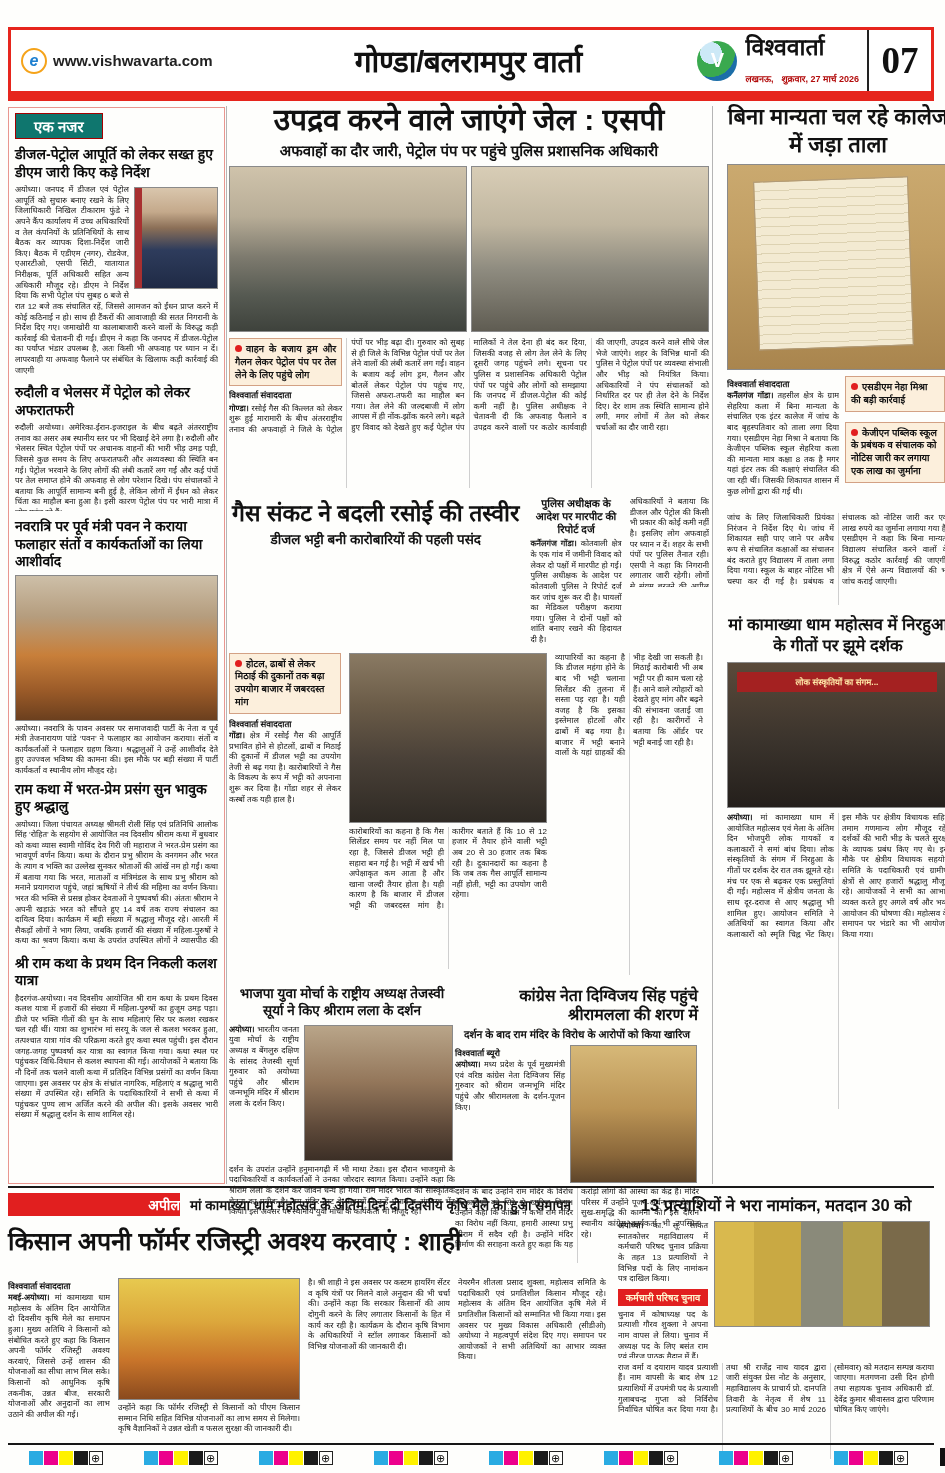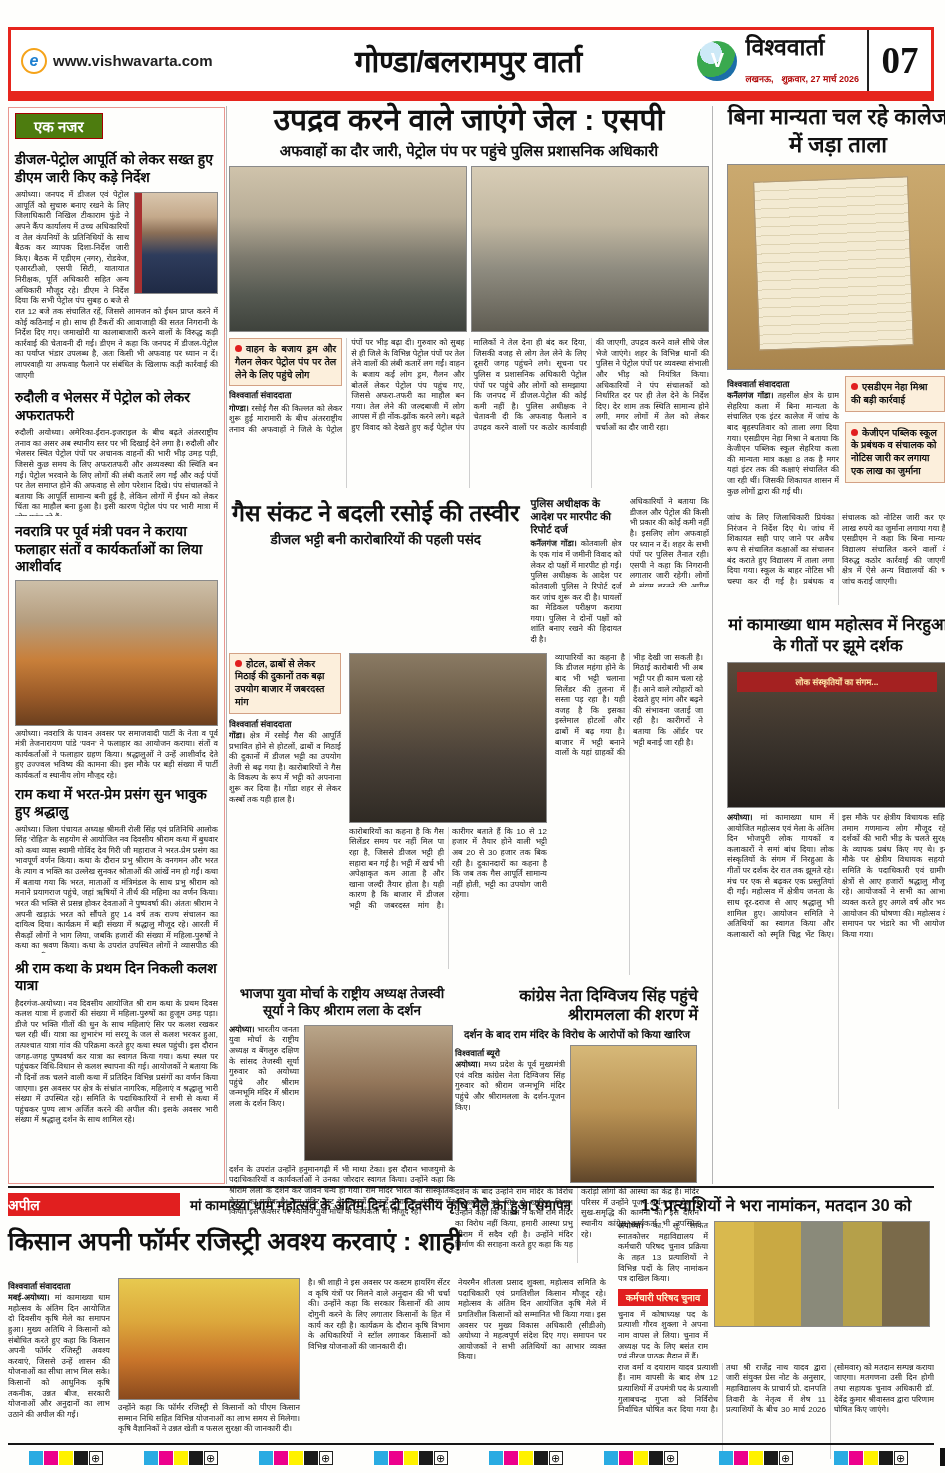--- a/index.html
+++ b/index.html
@@ -18,42 +18,42 @@
   .redbar{position:absolute;left:8px;top:94px;width:926px;height:7px;background:#e6251c}
   
   .body{font-size:8px;line-height:1.33;text-align:justify;color:#161616;margin:0}
   .byline{font-weight:800;font-size:8.5px;margin:2px 0;color:#101010}
   .dl{font-weight:800}
   .bullet-box{background:#fcefdc;border:1px solid #d3a184;padding:4px 5px;font-weight:700;font-size:9.5px;line-height:1.35;margin-bottom:4px;break-inside:avoid}
   .dot{display:inline-block;width:7px;height:7px;border-radius:50%;background:#e11f1f;margin-right:4px}
   .photo{border:1px solid #8a8a8a;box-sizing:border-box;position:relative}
   
   .leftcol{position:absolute;left:8px;top:107px;width:217px;height:1077px;border:1px solid #e9968f;padding:5px 6px;overflow:hidden;box-sizing:border-box}
-  .badge{display:inline-block;background:#4d7c0f;color:#fff;font-weight:800;font-size:15px;padding:2px 18px;margin-bottom:5px;border:1px solid #a50000}
+  .badge{display:inline-block;background:#0f766e;color:#fff;font-weight:800;font-size:15px;padding:2px 18px;border:1px solid #a50000}
   .lh{font-size:14px;font-weight:800;line-height:1.25;margin:7px 0 4px;color:#0c0c0c}
   .dm-photo{float:right;width:84px;height:102px;margin:2px 0 3px 5px;background:linear-gradient(90deg,#a83030 0 9%,transparent 9%),linear-gradient(180deg,#d9c6ad 0%,#c4a98b 24%,#8b6f57 40%,#2e3c5c 62%,#1f2a45 100%)}
   .lc-photo{width:100%;height:146px;margin:3px 0;background:linear-gradient(180deg,#cdbfa8 0%,#b59d7e 28%,#c87f3a 55%,#9a5a28 80%,#6b3f1e 100%)}
   .dm-wrap{overflow:hidden}
   .hclip{overflow:hidden}
   
   .centercol{position:absolute;left:229px;top:103px;width:480px}
   .sp-head{font-size:30px;font-weight:800;text-align:center;line-height:1.1;margin:0}
   .sp-sub{font-size:15px;font-weight:700;text-align:center;margin:4px 0 6px}
   .photo-row{display:flex;gap:4px}
   .sp-photo1{width:238px;height:166px;background:linear-gradient(180deg,#cfc3ab 0%,#b8ad97 30%,#7d7a6e 55%,#565a52 78%,#3e423c 100%)}
   .sp-photo2{width:238px;height:166px;background:linear-gradient(180deg,#d8cdb6 0%,#c0b6a0 35%,#8f8c80 62%,#5f5c52 100%)}
   .cols2{column-count:2;column-gap:8px;column-rule:1px solid #cfcfcf;overflow:hidden}
   .cols3{column-count:3;column-gap:8px;column-rule:1px solid #cfcfcf;overflow:hidden}
   .cols4{column-count:4;column-gap:9px;column-rule:1px solid #cfcfcf;height:150px;overflow:hidden;margin-top:6px}
   .gas-row1{display:flex;gap:8px;margin-top:9px}
   .gas-headwrap{width:296px}
   .gas-head{font-size:23px;font-weight:800;text-align:center;line-height:1.1;margin:4px 0 0}
   .gas-sub{font-size:13.5px;font-weight:700;text-align:center;margin-top:4px}
   .marpit{width:92px}
-  .marpit-h{font-size:10.5px;font-weight:800;text-align:left;margin:0 0 3px;line-height:1.25}
+  .marpit-h{font-size:10.5px;font-weight:800;text-align:center;margin:0 0 3px;line-height:1.25}
   .tailcol{width:80px}
   .gas-row2{display:flex;gap:8px;margin-top:7px;height:322px;overflow:hidden}
   .gas-c1{width:112px}
   .gas-mid{width:198px}
   .gas-photo{width:198px;height:170px;background:linear-gradient(180deg,#8a7a63 0%,#6b5c48 30%,#4a4138 62%,#2f2a24 100%)}
   .gas-midtext{height:142px;margin-top:4px}
   .gas-c4{width:148px;height:322px}
   .cbottom{display:flex;margin-top:10px;height:278px;overflow:hidden}
   .surya{width:226px}
   .surya-h{font-size:13.5px;font-weight:800;text-align:center;line-height:1.3;margin:0 0 5px}
@@ -74,21 +74,21 @@
   .college-row{display:flex;gap:6px;margin-top:6px}
   .college-txt{width:112px}
   .college-bullets{width:100px;display:flex;flex-direction:column;gap:6px}
   .kam-head{font-size:16.5px;font-weight:800;text-align:center;line-height:1.3;margin:9px 0 5px}
   .kam-photo{width:220px;height:146px;background:linear-gradient(180deg,#5a4a3a 0%,#3a332c 55%,#241f1b 100%)}
   .banner{position:absolute;left:4%;top:6%;width:92%;height:20px;background:#a42121;color:#ffe9a8;font-size:8.5px;font-weight:700;text-align:center;line-height:20px;overflow:hidden}
   
   .bottom-band{position:absolute;left:8px;top:1186px;width:926px;height:252px;border-top:2px solid #1a1a1a;padding-top:5px;display:flex;gap:10px;box-sizing:border-box}
   .bb-left{width:600px}
   .bb-row1{display:flex;gap:10px;align-items:center}
-  .appeal-badge{background:#e11f1f;color:#fff;font-weight:800;font-size:14px;padding:2px 0;width:172px;text-align:left;flex:0 0 auto}
+  .appeal-badge{background:#e11f1f;color:#fff;font-weight:800;font-size:14px;padding:2px 0;width:172px;text-align:right;flex:0 0 auto}
   .strap{font-size:13.5px;font-weight:800}
   .kisan-head{font-size:25px;font-weight:800;text-align:left;margin:7px 0 21px}
   .kisan-row{display:flex;gap:8px;height:172px;overflow:hidden}
   .kisan-c1{width:102px}
   .kisan-c2{width:182px}
   .kisan-photo{width:182px;height:122px;background:linear-gradient(180deg,#e7c94f 0%,#dca83c 35%,#c8742a 68%,#8a4a1e 100%)}
   .kisan-c3{width:142px}
   .kisan-c4{width:148px}
   .bb-right{width:316px}
   .nom-head{font-size:16.5px;font-weight:800;text-align:center;margin:0 0 5px}

